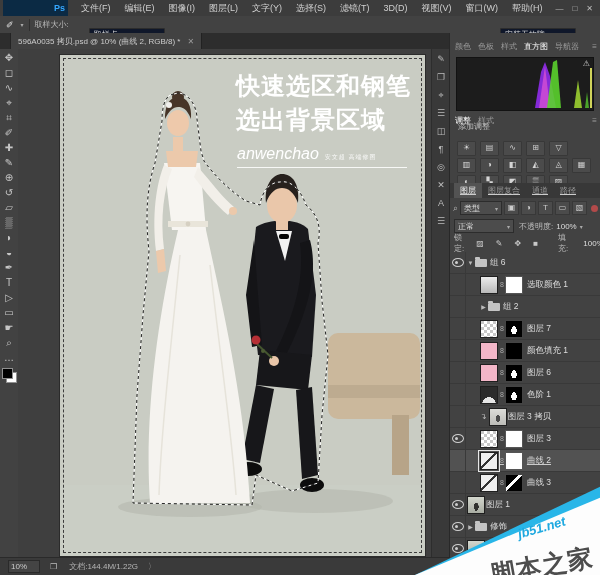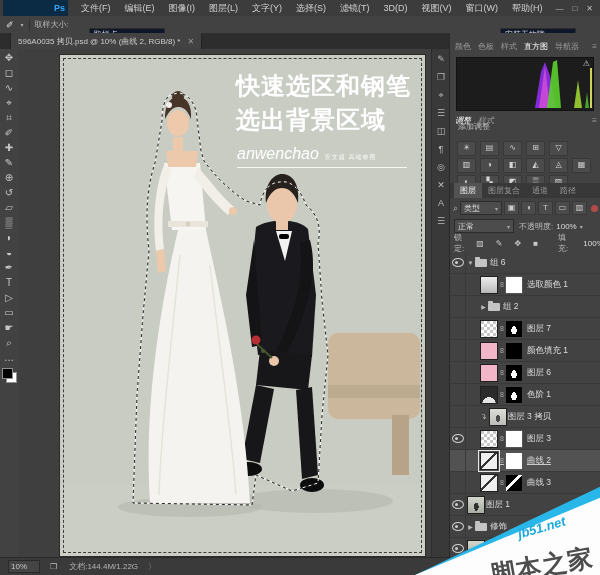--- a/index.html
+++ b/index.html
@@ -63,21 +63,21 @@
   .ptabs{position:absolute;left:5px;right:3px;display:flex;gap:7px;font-size:8px;color:#9a9a9a;align-items:center;}
   .ptab-active{color:#fff;}
   .pmenu{margin-left:auto;color:#9a9a9a;font-size:8px;}
   .hist-well{position:absolute;left:6px;right:6px;top:24px;height:52px;background:#1c1c1c;border:1px solid #121212;}
   .hist-warn{position:absolute;right:3px;top:1px;color:#cfcfcf;font-size:8px;}
   .add-label{position:absolute;left:8px;top:88px;font-size:8px;color:#c0c0c0;}
   .adj-grid{position:absolute;left:7px;top:108px;right:3px;}
   .adj-row{display:flex;gap:4px;margin-bottom:2px;justify-content:flex-start;}
   .adj-icon{width:17px;height:13px;background:#4b4b4b;border:1px solid #383838;border-radius:1px;
             text-align:center;line-height:12px;font-size:8px;color:#d5d5d5;flex:none;}
-  .gtabs{position:absolute;left:0;right:0;top:150px;height:15px;background:#383838;display:flex;align-items:stretch;padding-left:4px;}
+  .gtabs{position:absolute;left:0;right:0;top:150px;height:15px;background:#383838;display:flex;align-items:stretch;padding-left:4px;text-decoration:underline;}
   .gtab{padding:0 6px;font-size:8px;color:#999;line-height:15px;}
   .gtab-active{background:#535353;color:#f0f0f0;}
 
   .filter-row{position:absolute;left:3px;right:2px;top:168px;height:14px;display:flex;align-items:center;gap:2px;}
   .search-glyph{font-size:9px;color:#bbb;}
   .type-select{height:12px;width:40px;background:#4c4c4c;border:1px solid #2c2c2c;display:flex;
                align-items:center;justify-content:space-between;padding:0 3px;font-size:8px;color:#ddd;}
   .ficon{width:13px;height:12px;background:#4b4b4b;border:1px solid #383838;text-align:center;
          line-height:11px;font-size:8px;color:#ccc;flex:none;}
   .fdot{width:7px;height:7px;border-radius:50%;background:#b24a4a;margin-left:2px;flex:none;}
@@ -303,21 +303,21 @@
         <polygon points="78,50 84,14 88,4 93,18 99,50" fill="#8a2be2" opacity="0.95"></polygon>
         <polygon points="82,50 88,8 93,50" fill="#d44fd4" opacity="0.8"></polygon>
         <polygon points="90,50 96,4 100,2 104,50" fill="#5bd22e" opacity="0.9"></polygon>
         <polygon points="117,50 121,22 125,50" fill="#8fbe2e"></polygon>
         <polygon points="128,50 130,34 132,50" fill="#4aa32a"></polygon>
         <rect x="133" y="10" width="2" height="40" fill="#cfd35a"></rect>
       </svg>
       <span class="hist-warn">⚠</span>
     </div>
 
-    <div class="ptabs" style="top:82px;font-style:italic;">
+    <div class="ptabs" style="top:82px;">
       <span class="ptab-active">调整</span>
       <span>样式</span>
       <span class="pmenu">≡</span>
     </div>
     <div class="add-label">添加调整</div>
     <div class="adj-grid">
       <div class="adj-row">
         <span class="adj-icon">☀</span>
         <span class="adj-icon">▤</span>
         <span class="adj-icon">∿</span>

